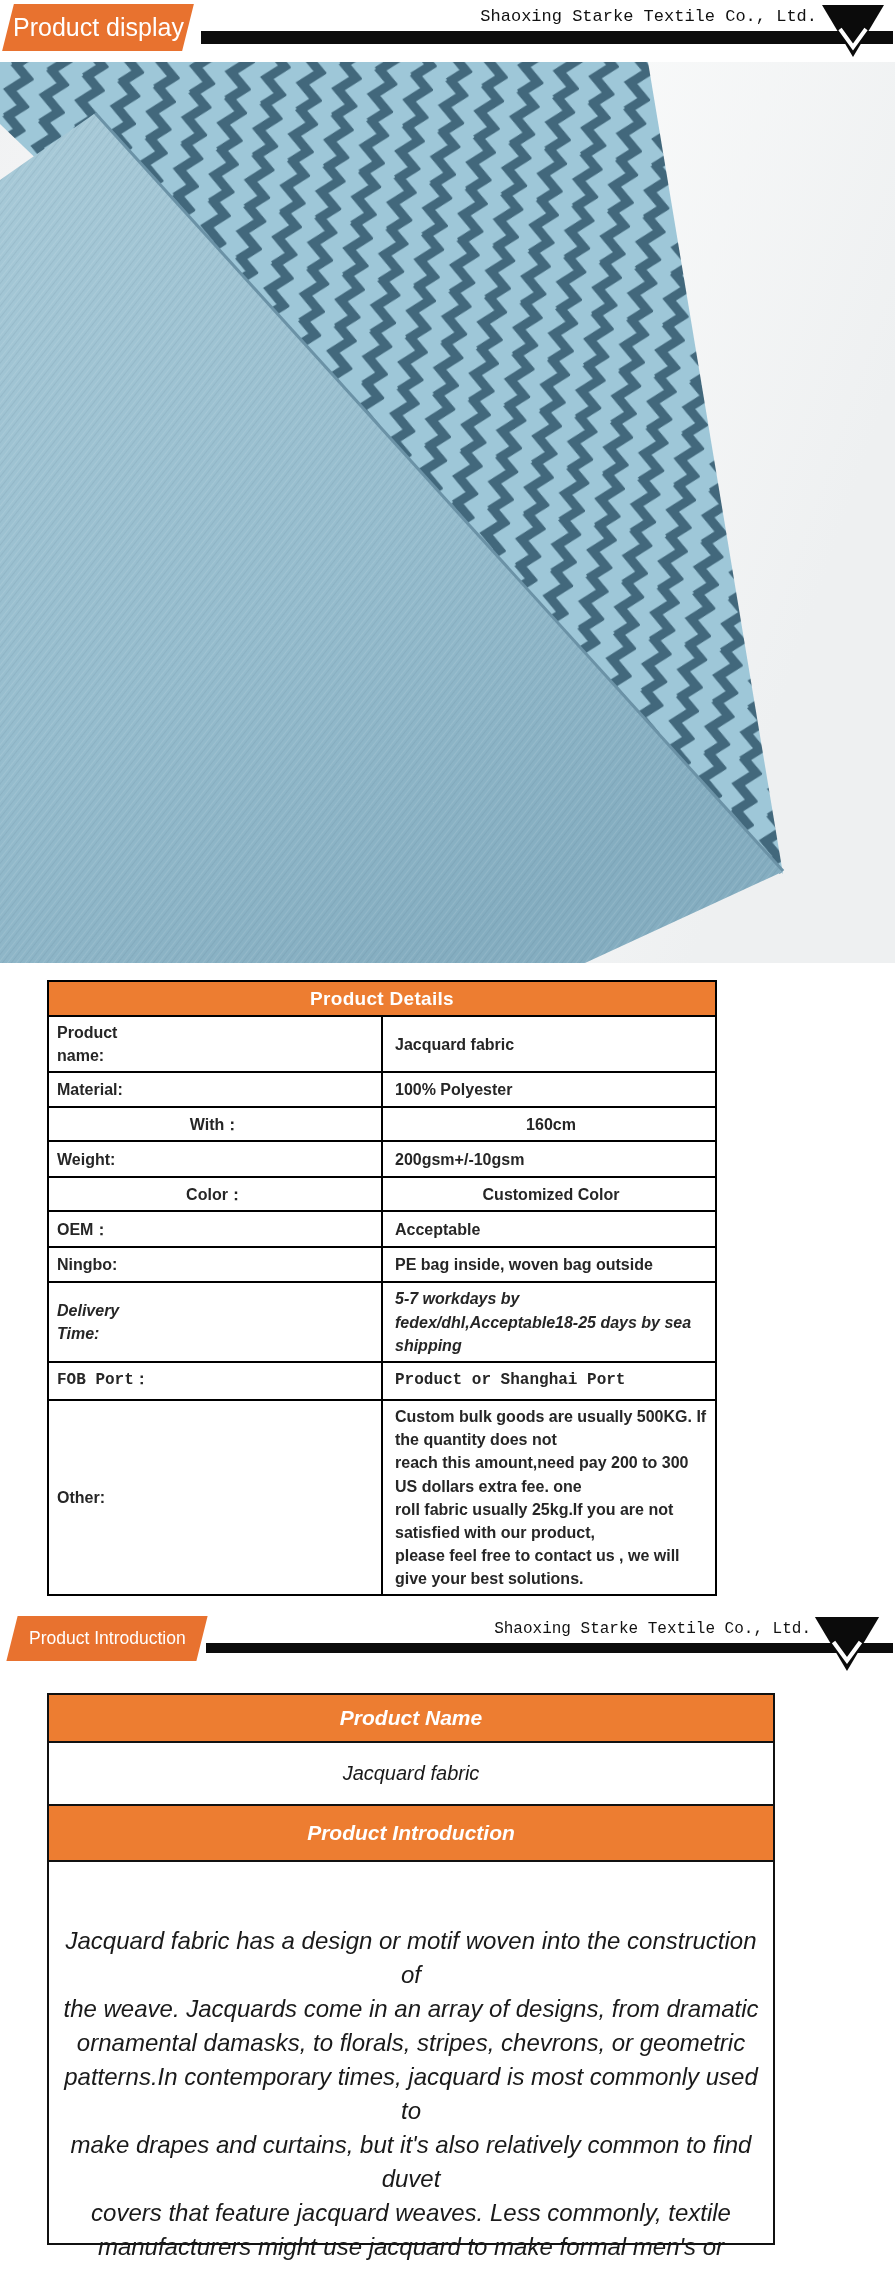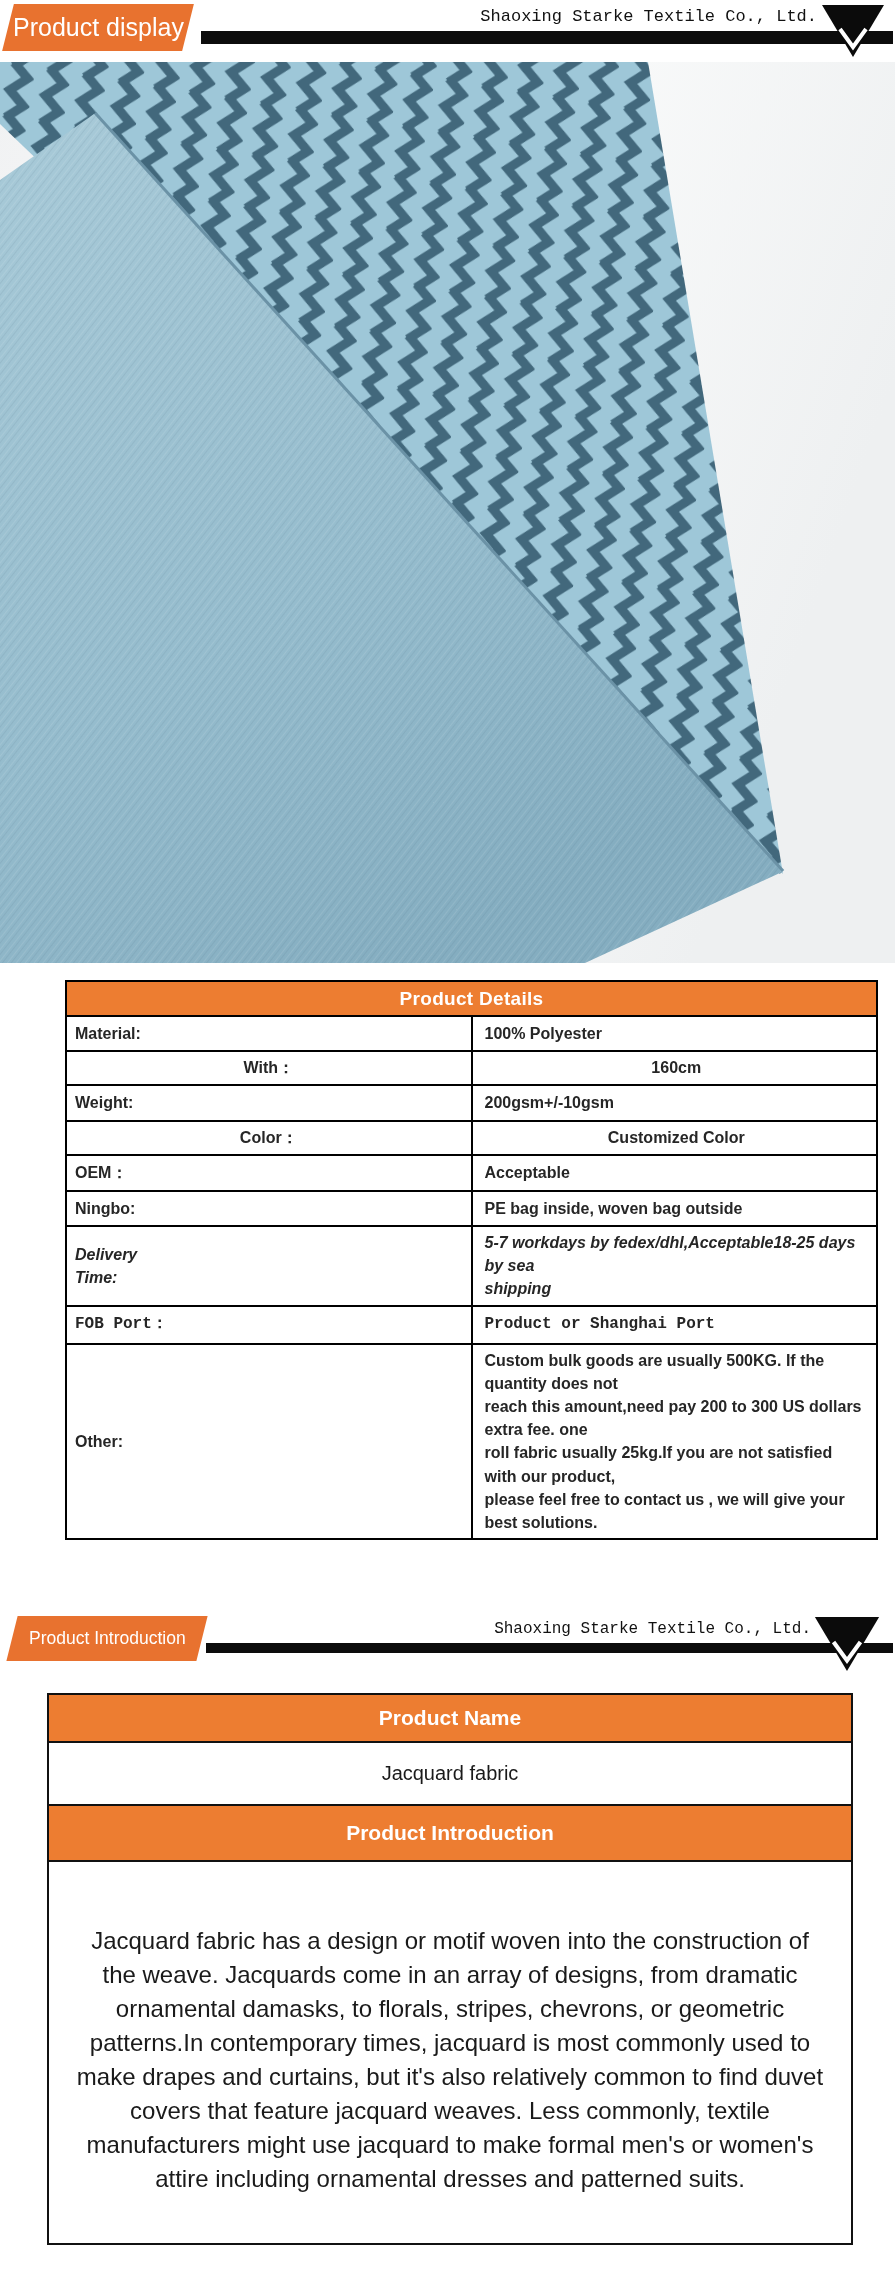--- a/index.html
+++ b/index.html
@@ -19,34 +19,34 @@
   #company1{top:7px;right:78px;font-size:17px;}
   #company2{top:1620px;right:84px;font-size:16px;}
   .logo{position:absolute;}
   #logo1{left:820px;top:3px;}
   #logo2{left:812px;top:1615px;}
 
   
   #photo{position:absolute;left:0;top:62px;width:895px;height:901px;}
 
   
-  #details{position:absolute;left:65px;top:980px;width:813px;border-collapse:collapse;
+  #details{position:absolute;left:47px;top:980px;width:670px;border-collapse:collapse;
            table-layout:fixed;color:#262626;border-radius:18px;}
   #details td,#details th{border:2px solid #000;vertical-align:middle;}
   #details th.title{background:#ed7d31;color:#fff;font-size:19px;font-weight:bold;
                     height:31px;text-align:center;letter-spacing:.3px;}
   #details td{font-size:16px;font-weight:bold;line-height:1.45;padding:4px 8px 4px 8px;}
   #details td.lbl{width:148px;white-space:pre-line;}
   #details td.val{width:665px;padding-left:12px;white-space:pre-line;}
   tr.h55{height:51px;} tr.h39{height:35px;} tr.h38{height:34px;text-align:center;} tr.h40{height:36px;}
   tr.h56{height:52px;font-style:italic;} tr.h42{height:38px;font-family:Liberation Mono, monospace;} tr.h182{height:178px;}
 
   
-  #introbox{position:absolute;left:47px;top:1693px;width:806px;height:552px;
-            border:2px solid #111;box-sizing:border-box;background:#fff;color:#1a1a1a;}
+  #introbox{position:absolute;left:47px;top:1693px;width:728px;height:552px;
+            border:2px solid #111;box-sizing:border-box;background:#fff;color:#1a1a1a;font-style:italic;}
   .obar{background:#ed7d31;color:#fff;font-weight:bold;font-size:21px;display:flex;
         align-items:center;justify-content:center;border-bottom:2px solid #111;}
   #nameBar{height:46px;}
   #prodName{height:61px;display:flex;align-items:center;justify-content:center;
             font-size:20px;border-bottom:2px solid #111;}
   #introBar{height:54px;}
   #introText{padding:62px 10px 0 10px;text-align:center;font-size:24px;line-height:34px;
              white-space:pre-line;}
 </style>
 </head>
@@ -90,20 +90,25 @@
     <polygon points="0,0 648,0 783,812 0,62" fill="url(#chev)"></polygon>
     <path d="M94,52 L782,810" stroke="#6b92a6" stroke-width="6" fill="none"></path>
     <polygon points="94,52 782,810 585,901 0,901 0,118" fill="url(#plainGrad)"></polygon>
     <polygon points="94,52 782,810 585,901 0,901 0,118" fill="url(#plainTex)" opacity="0.55"></polygon>
   </svg>
 
   <table id="details">
     <tbody>
       <tr>
           <th class="title" colspan="2">Product Details</th>
+        </tr>
+      <tr class="h55">
+        <td class="lbl">Product
+name:</td>
+        <td class="val">Jacquard fabric</td>
         </tr>
       <tr class="h39">
         <td class="lbl">Material:</td>
         <td class="val">100% Polyester</td>
         </tr>
       <tr class="h38">
         <td class="lbl">With：</td>
         <td class="val">160cm</td>
         </tr>
       <tr class="h40">

